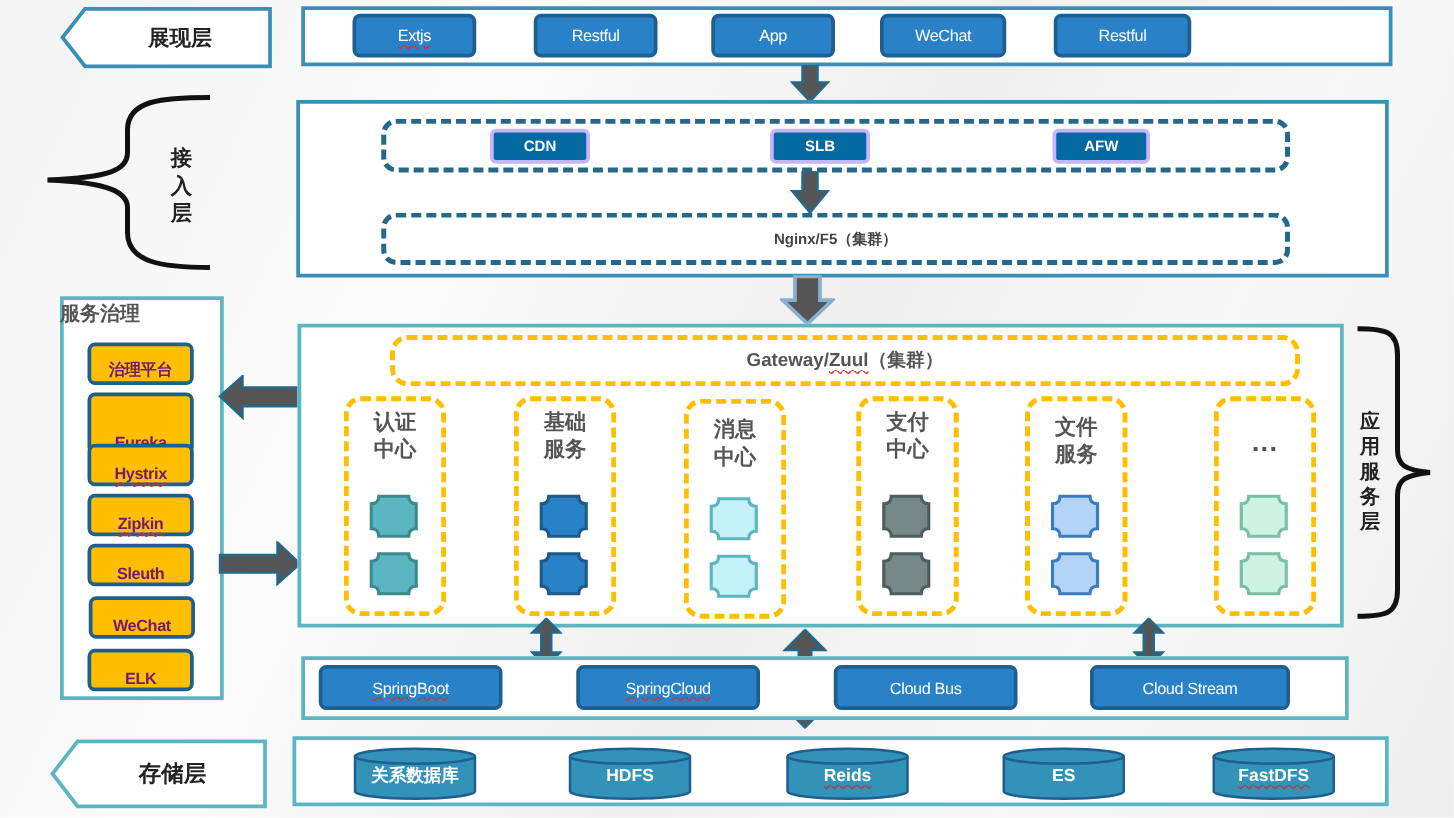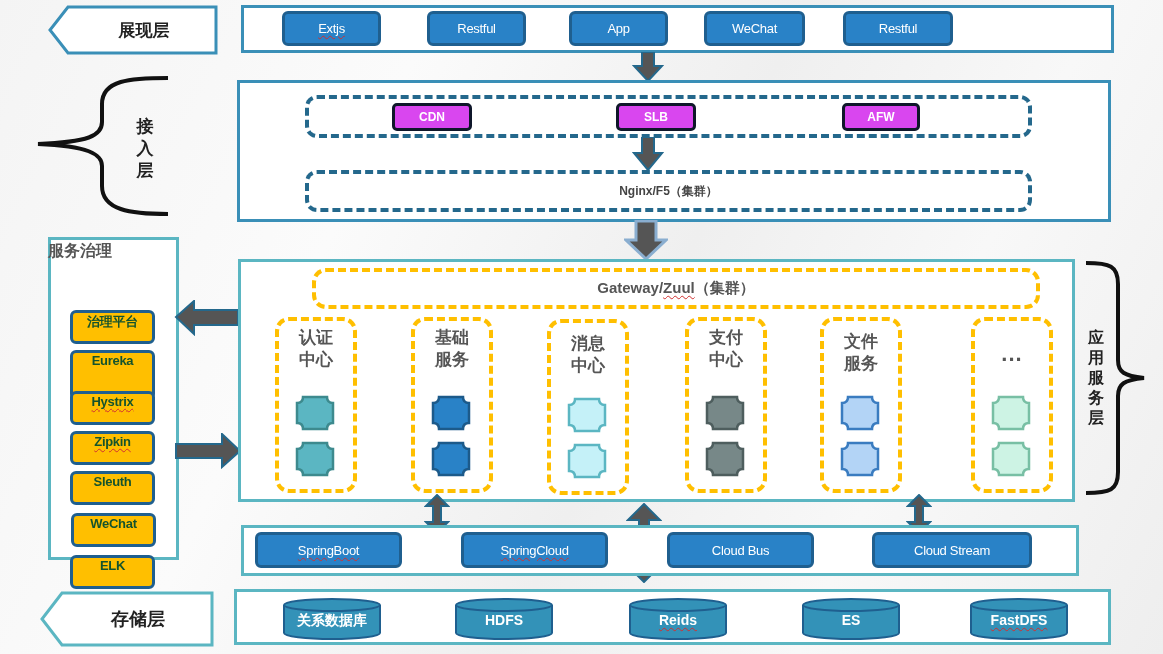--- a/index.html
+++ b/index.html
@@ -11,28 +11,28 @@
   }
   .abs { position: absolute; }
   .panel { position: absolute; background: #fff; border: 3px solid #3a8fb7; }
   .panel.teal { border-color: #5bb6c2; }
   .btn-blue {
     position: absolute; background: #2982c7; border: 3px solid #1f5f8f; border-radius: 6px;
     color: #fff; font-weight: normal; font-size: 13px; letter-spacing: -0.3px;
     display: flex; align-items: center; justify-content: center;
   }
   .btn-gray {
-    position: absolute; background: #d946ef; border: 3px solid #0f172a; border-radius: 5px;
+    position: absolute; background: #0369a1; border: 3px solid #c4b5fd; border-radius: 5px;
     color: #fff; font-weight: bold; font-size: 12px;
     display: flex; align-items: center; justify-content: center;
   }
   .btn-yellow {
     position: absolute; background: #ffbf00; border: 3px solid #1f5f8f; border-radius: 6px;
-    color: #14532d; font-weight: bold; font-size: 13px; letter-spacing: -0.3px;
-    display: flex; align-items: flex-start; justify-content: center; margin-top: 36px;
+    color: #701a75; font-weight: bold; font-size: 13px; letter-spacing: -0.3px;
+    display: flex; align-items: flex-end; justify-content: center;
   }
   .dash-blue { position: absolute; border: 4px dashed #24688c; border-radius: 12px; }
   .dash-yellow { position: absolute; border: 4px dashed #ffbf00; border-radius: 14px; }
   .svc-title {
     position: absolute; left: 0; right: 0; text-align: center;
     font-weight: bold; font-size: 17px; color: #555; line-height: 22px; white-space: pre-line;
   }
   .oct { position: absolute; width: 40px; height: 36px; }
   .squiggle { text-decoration: underline wavy #d03030; text-decoration-thickness: 1px; text-underline-offset: 2px; }
   .db { position: absolute; width: 100px; height: 44px; }

